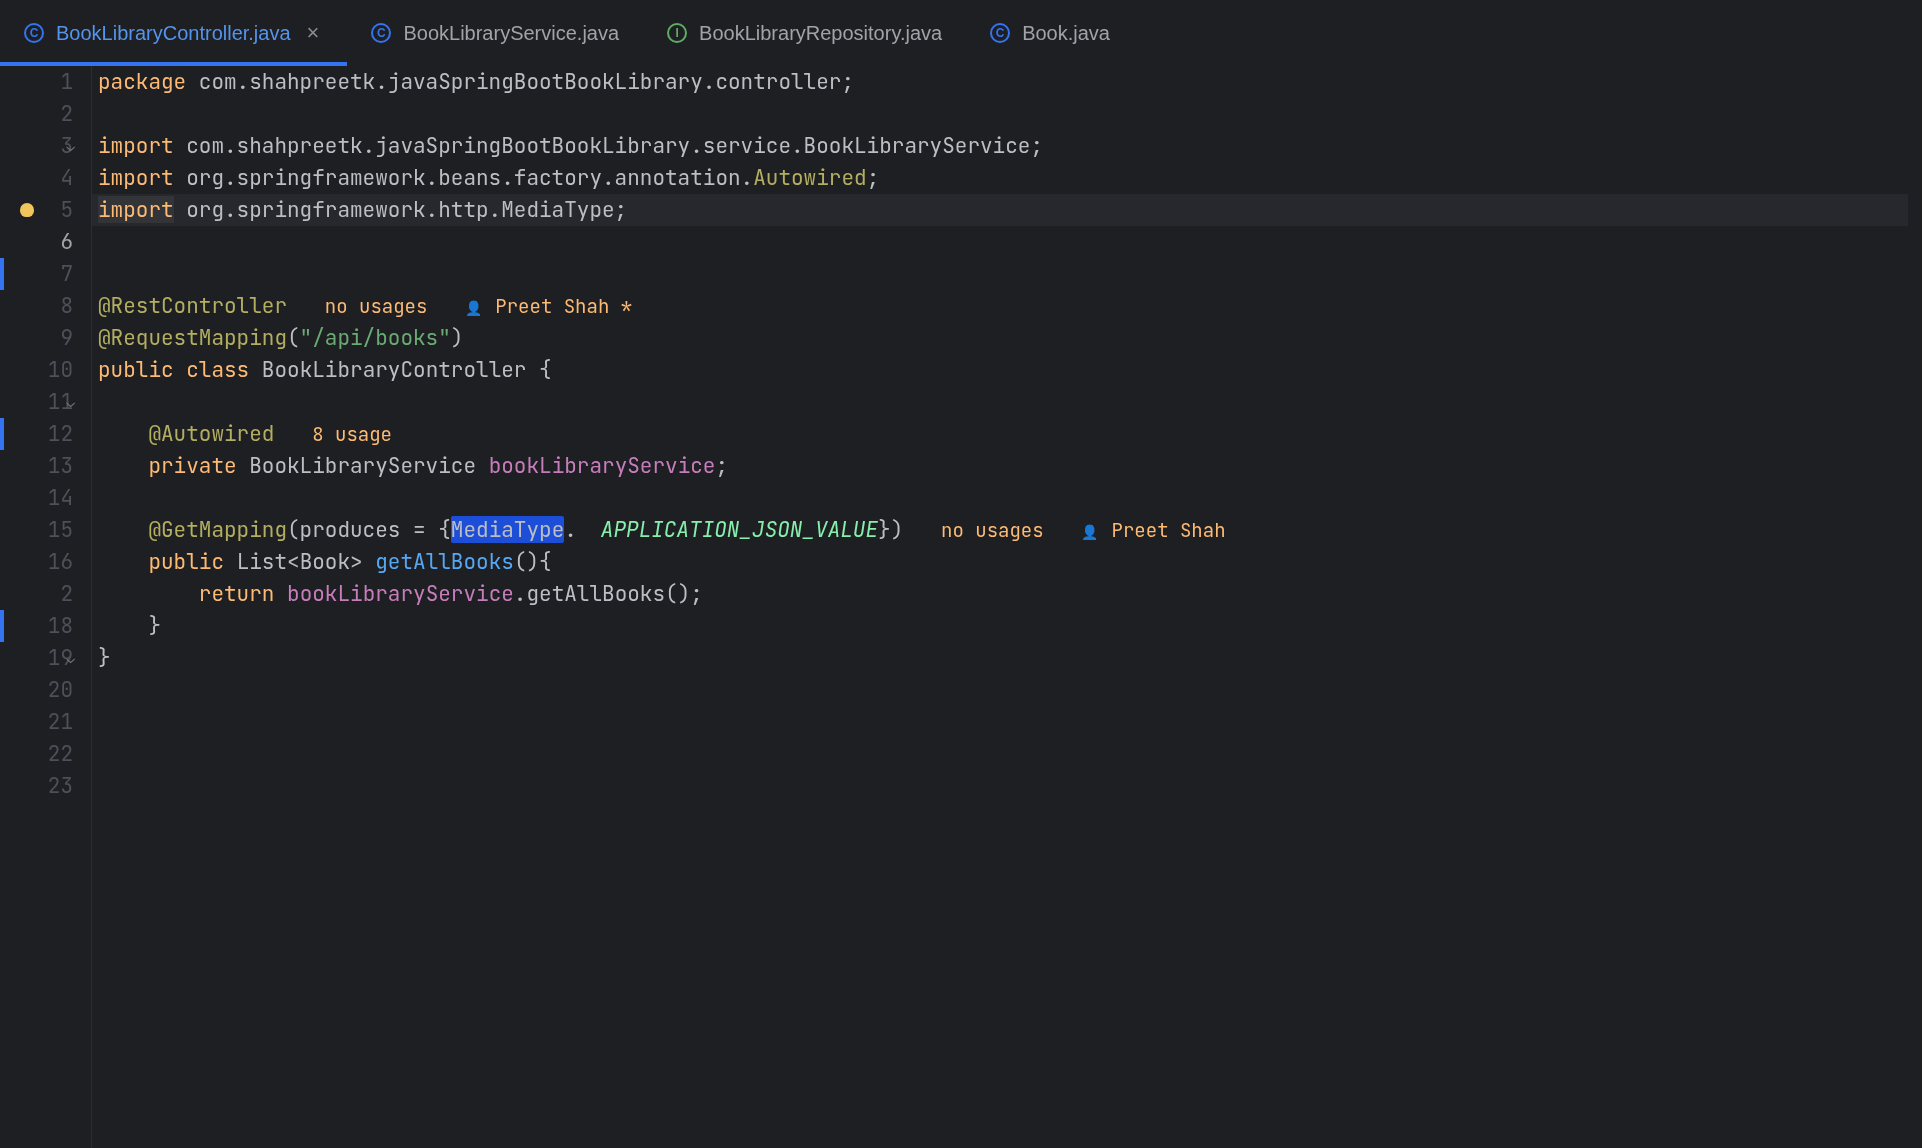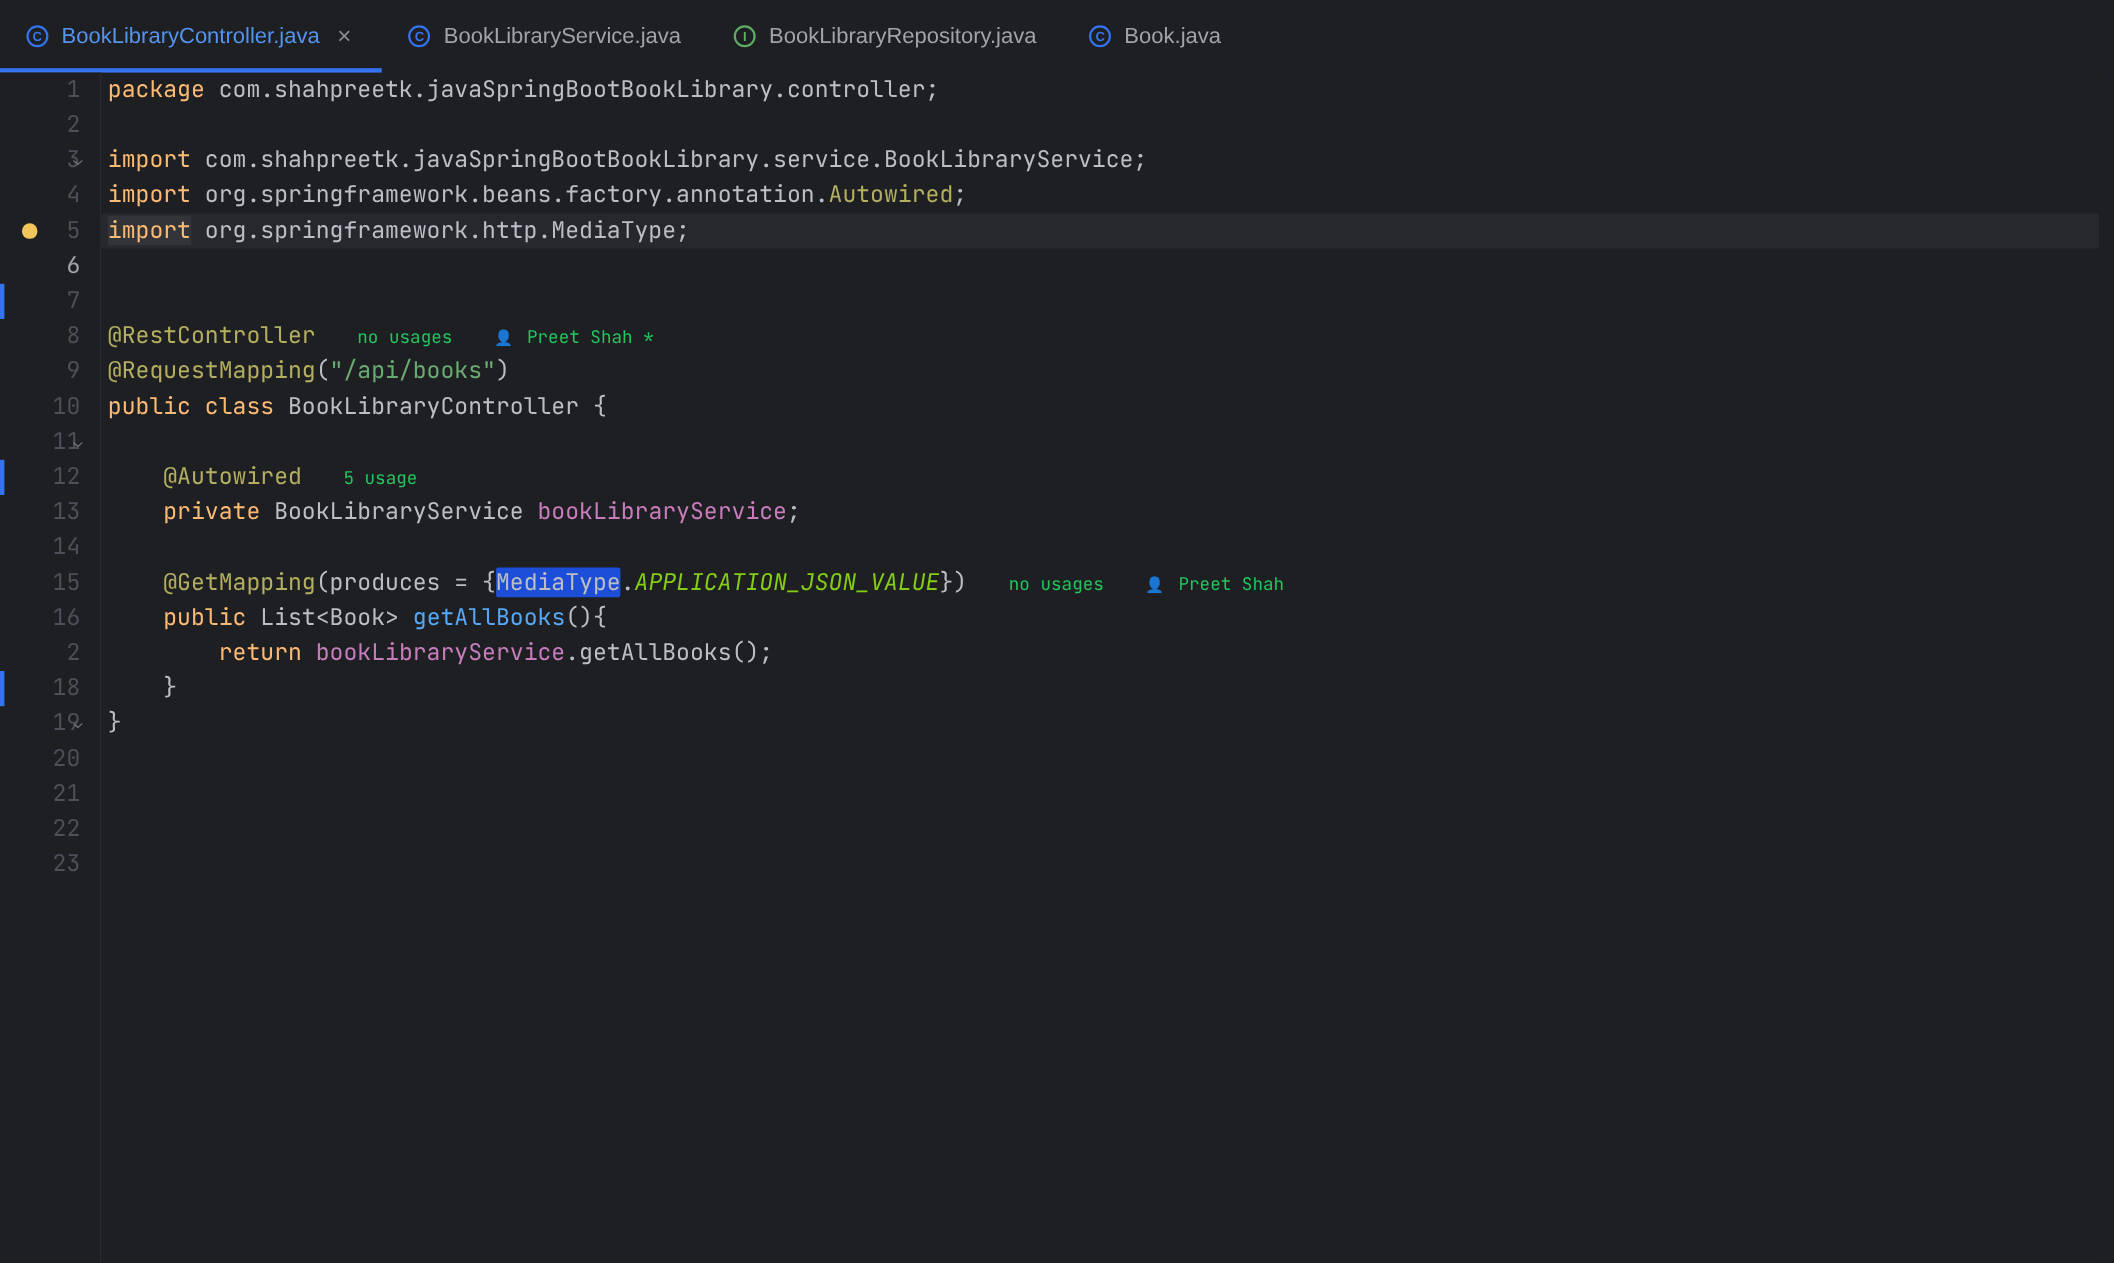--- a/index.html
+++ b/index.html
@@ -127,24 +127,24 @@
       padding-left: 6px;
     }
 
     
     .kw { color: #fdba74; }
     .pkg { color: #bcbec4; }
     .str { color: #6aab73; }
     .anno { color: #b3ae60; }
     .type { color: #bcbec4; }
     .member { color: #c77dbb; }
-    .italic-const { color: #84cc16; font-style: italic; }
+    .italic-const { color: #86efac; font-style: italic; margin-left: 24px; }
     .fn { color: #56a8f5; }
     .punct { color: #bcbec4; }
-    .hint { color: #22c55e; font-size: 16px; }
+    .hint { color: #fdba74; font-size: 19px; }
     .hint-icon { color: #6f737a; font-size: 14px; }
     .sel-hl { background: #1d4ed8; border-radius: 2px; }
     .import-hl { background: #323438; }
 
     .right-margin {
       position: absolute;
       right: 0;
       top: 0;
       bottom: 0;
       width: 14px;
@@ -205,21 +205,21 @@
     <div class="code-line"></div>
     <div class="code-line"><span class="kw">import</span><span class="pkg"> com.shahpreetk.javaSpringBootBookLibrary.service.BookLibraryService;</span></div>
     <div class="code-line"><span class="kw">import</span><span class="pkg"> org.springframework.beans.factory.annotation.</span><span class="anno">Autowired</span><span class="pkg">;</span></div>
     <div class="code-line highlighted"><span class="kw import-hl">import</span><span class="pkg"> org.springframework.http.MediaType;</span></div>
     <div class="code-line"></div>
     <div class="code-line"></div>
     <div class="code-line"><span class="anno">@RestController</span>   <span class="hint">no usages</span>   <span class="hint-icon">👤</span> <span class="hint">Preet Shah *</span></div>
     <div class="code-line"><span class="anno">@RequestMapping</span><span class="punct">(</span><span class="str">"/api/books"</span><span class="punct">)</span></div>
     <div class="code-line"><span class="kw">public</span> <span class="kw">class</span> <span class="type">BookLibraryController</span> <span class="punct">{</span></div>
     <div class="code-line"></div>
-    <div class="code-line">    <span class="anno">@Autowired</span>   <span class="hint">5 usage</span></div>
+    <div class="code-line">    <span class="anno">@Autowired</span>   <span class="hint">8 usage</span></div>
     <div class="code-line">    <span class="kw">private</span> <span class="type">BookLibraryService</span> <span class="member">bookLibraryService</span><span class="punct">;</span></div>
     <div class="code-line"></div>
     <div class="code-line">    <span class="anno">@GetMapping</span><span class="punct">(produces = {</span><span class="type sel-hl">MediaType</span><span class="punct">.</span><span class="italic-const">APPLICATION_JSON_VALUE</span><span class="punct">})</span>   <span class="hint">no usages</span>   <span class="hint-icon">👤</span> <span class="hint">Preet Shah</span></div>
     <div class="code-line">    <span class="kw">public</span> <span class="type">List</span><span class="punct">&lt;</span><span class="type">Book</span><span class="punct">&gt;</span> <span class="fn">getAllBooks</span><span class="punct">(){</span></div>
     <div class="code-line">        <span class="kw">return</span> <span class="member">bookLibraryService</span><span class="punct">.</span><span class="type">getAllBooks</span><span class="punct">();</span></div>
     <div class="code-line">    <span class="punct">}</span></div>
     <div class="code-line"><span class="punct">}</span></div>
     <div class="code-line"></div>
     <div class="right-margin"></div>
   </div>

